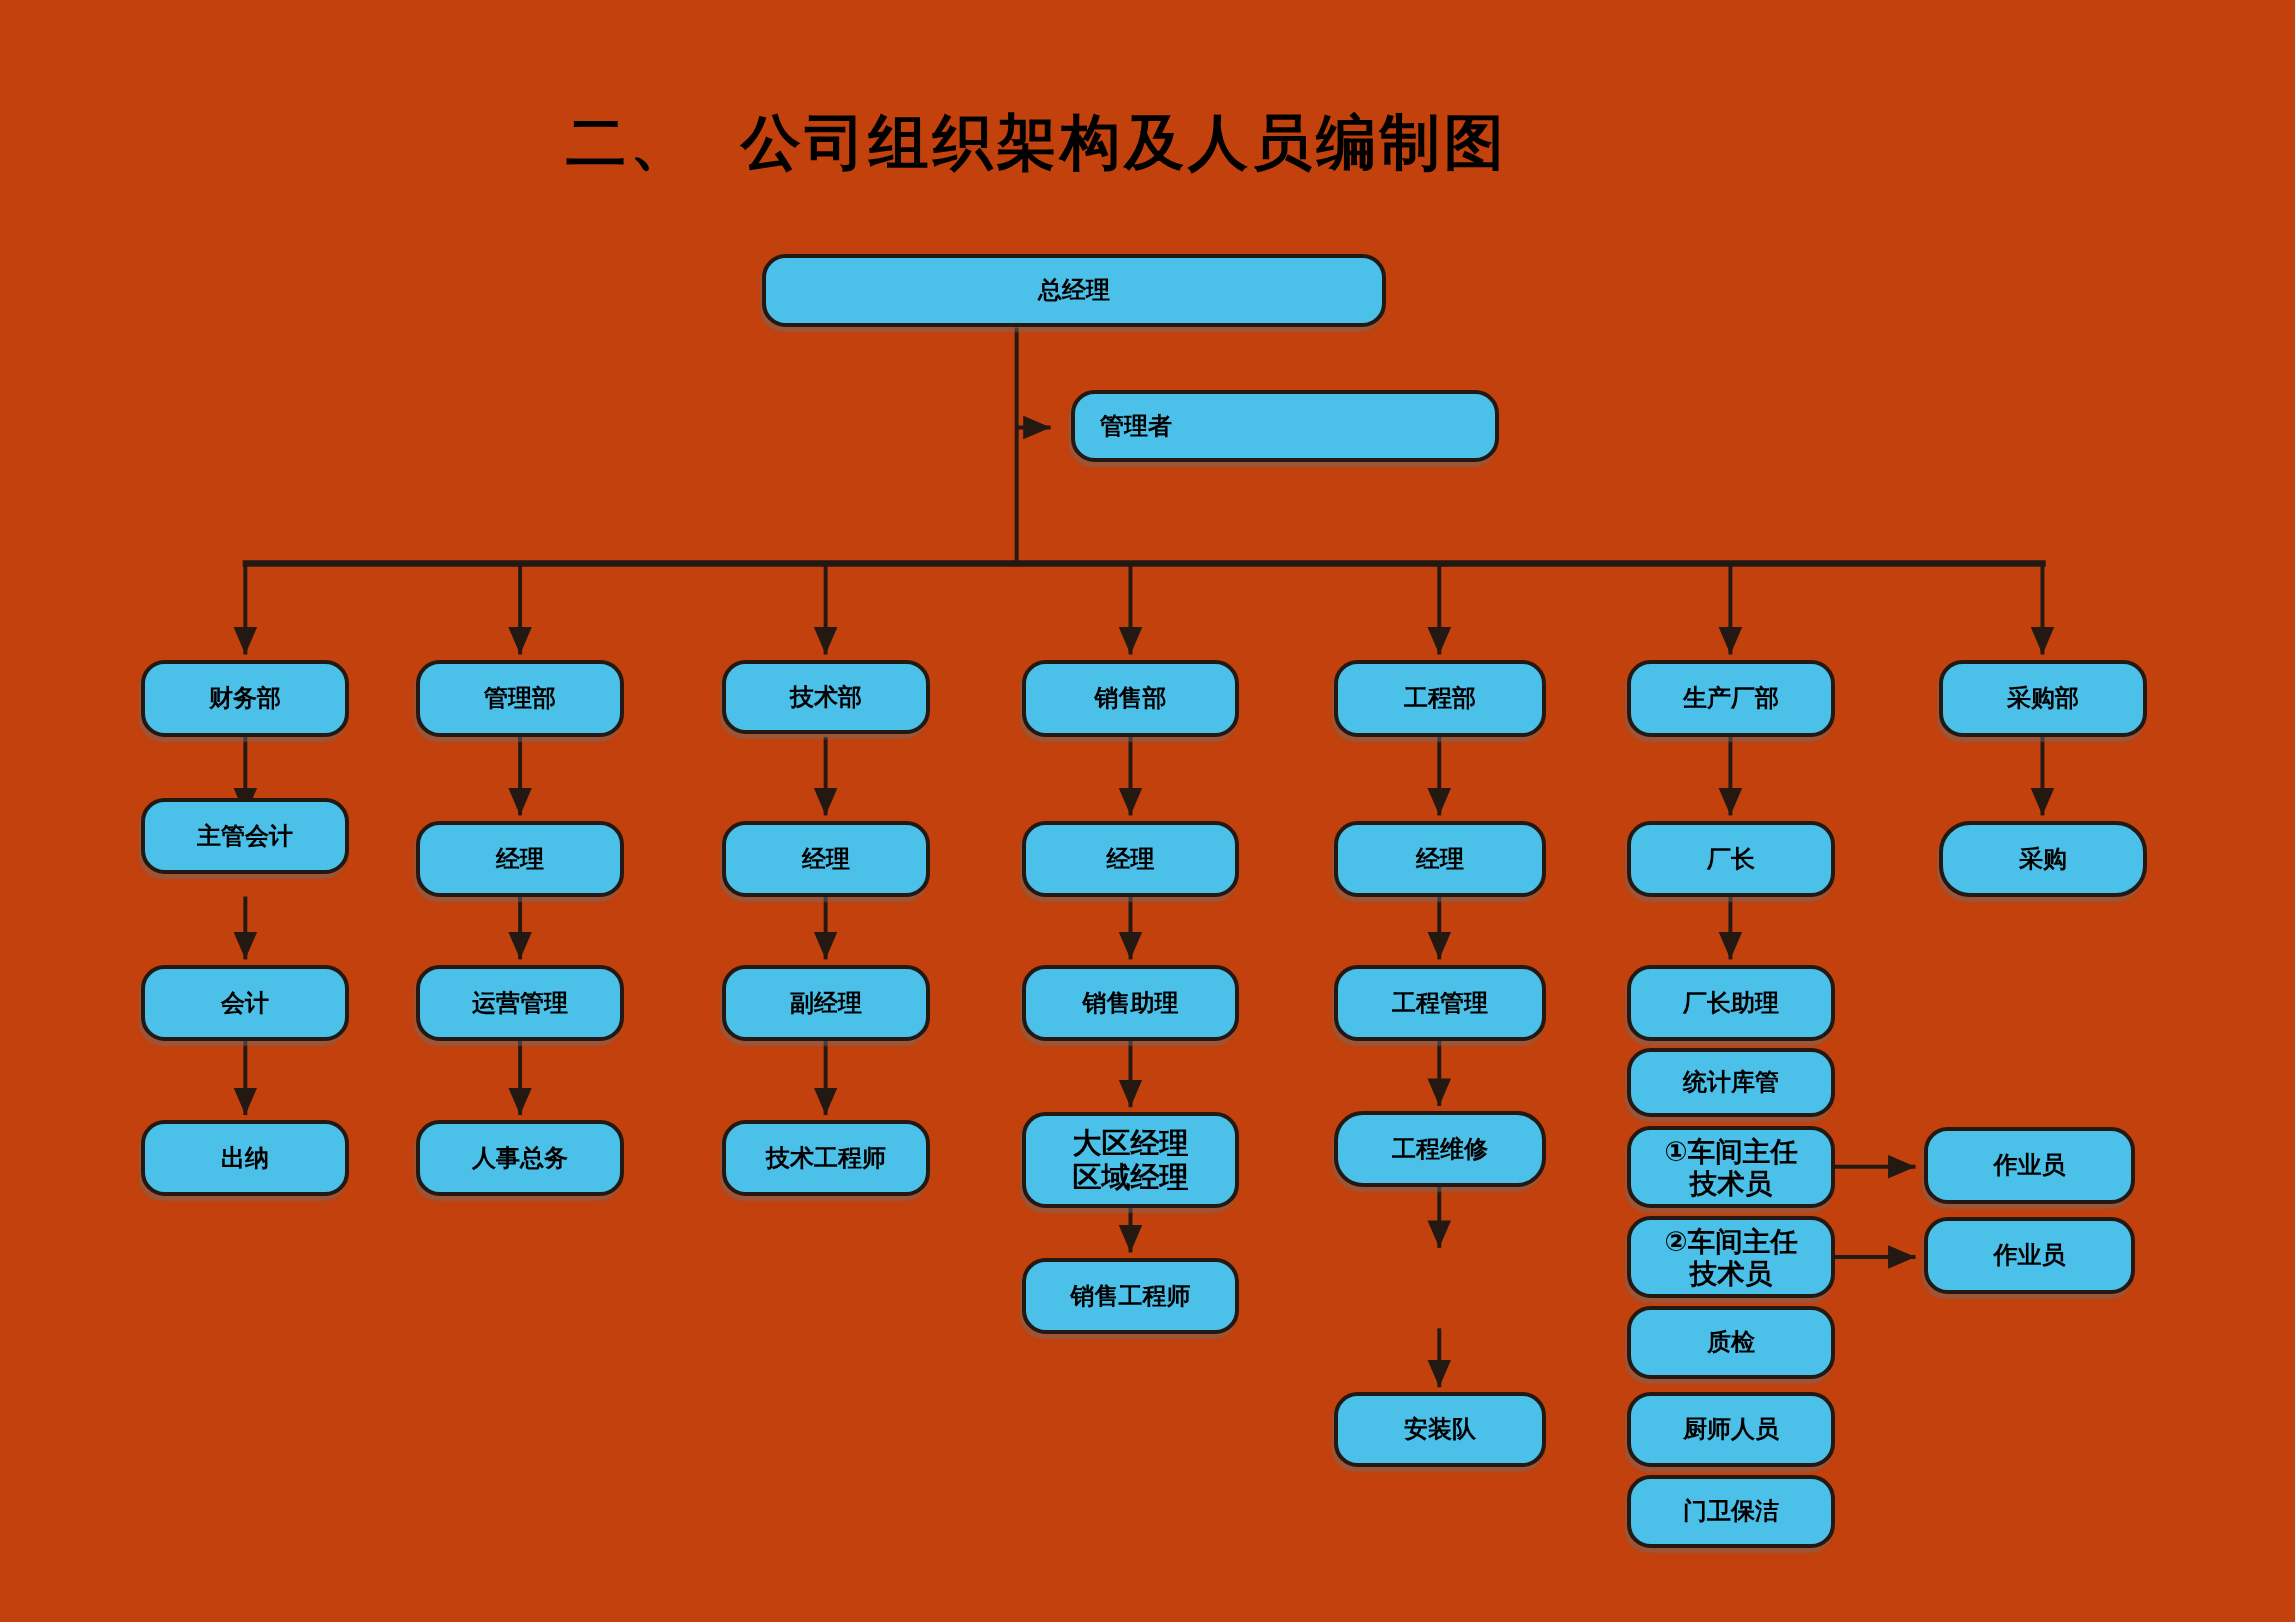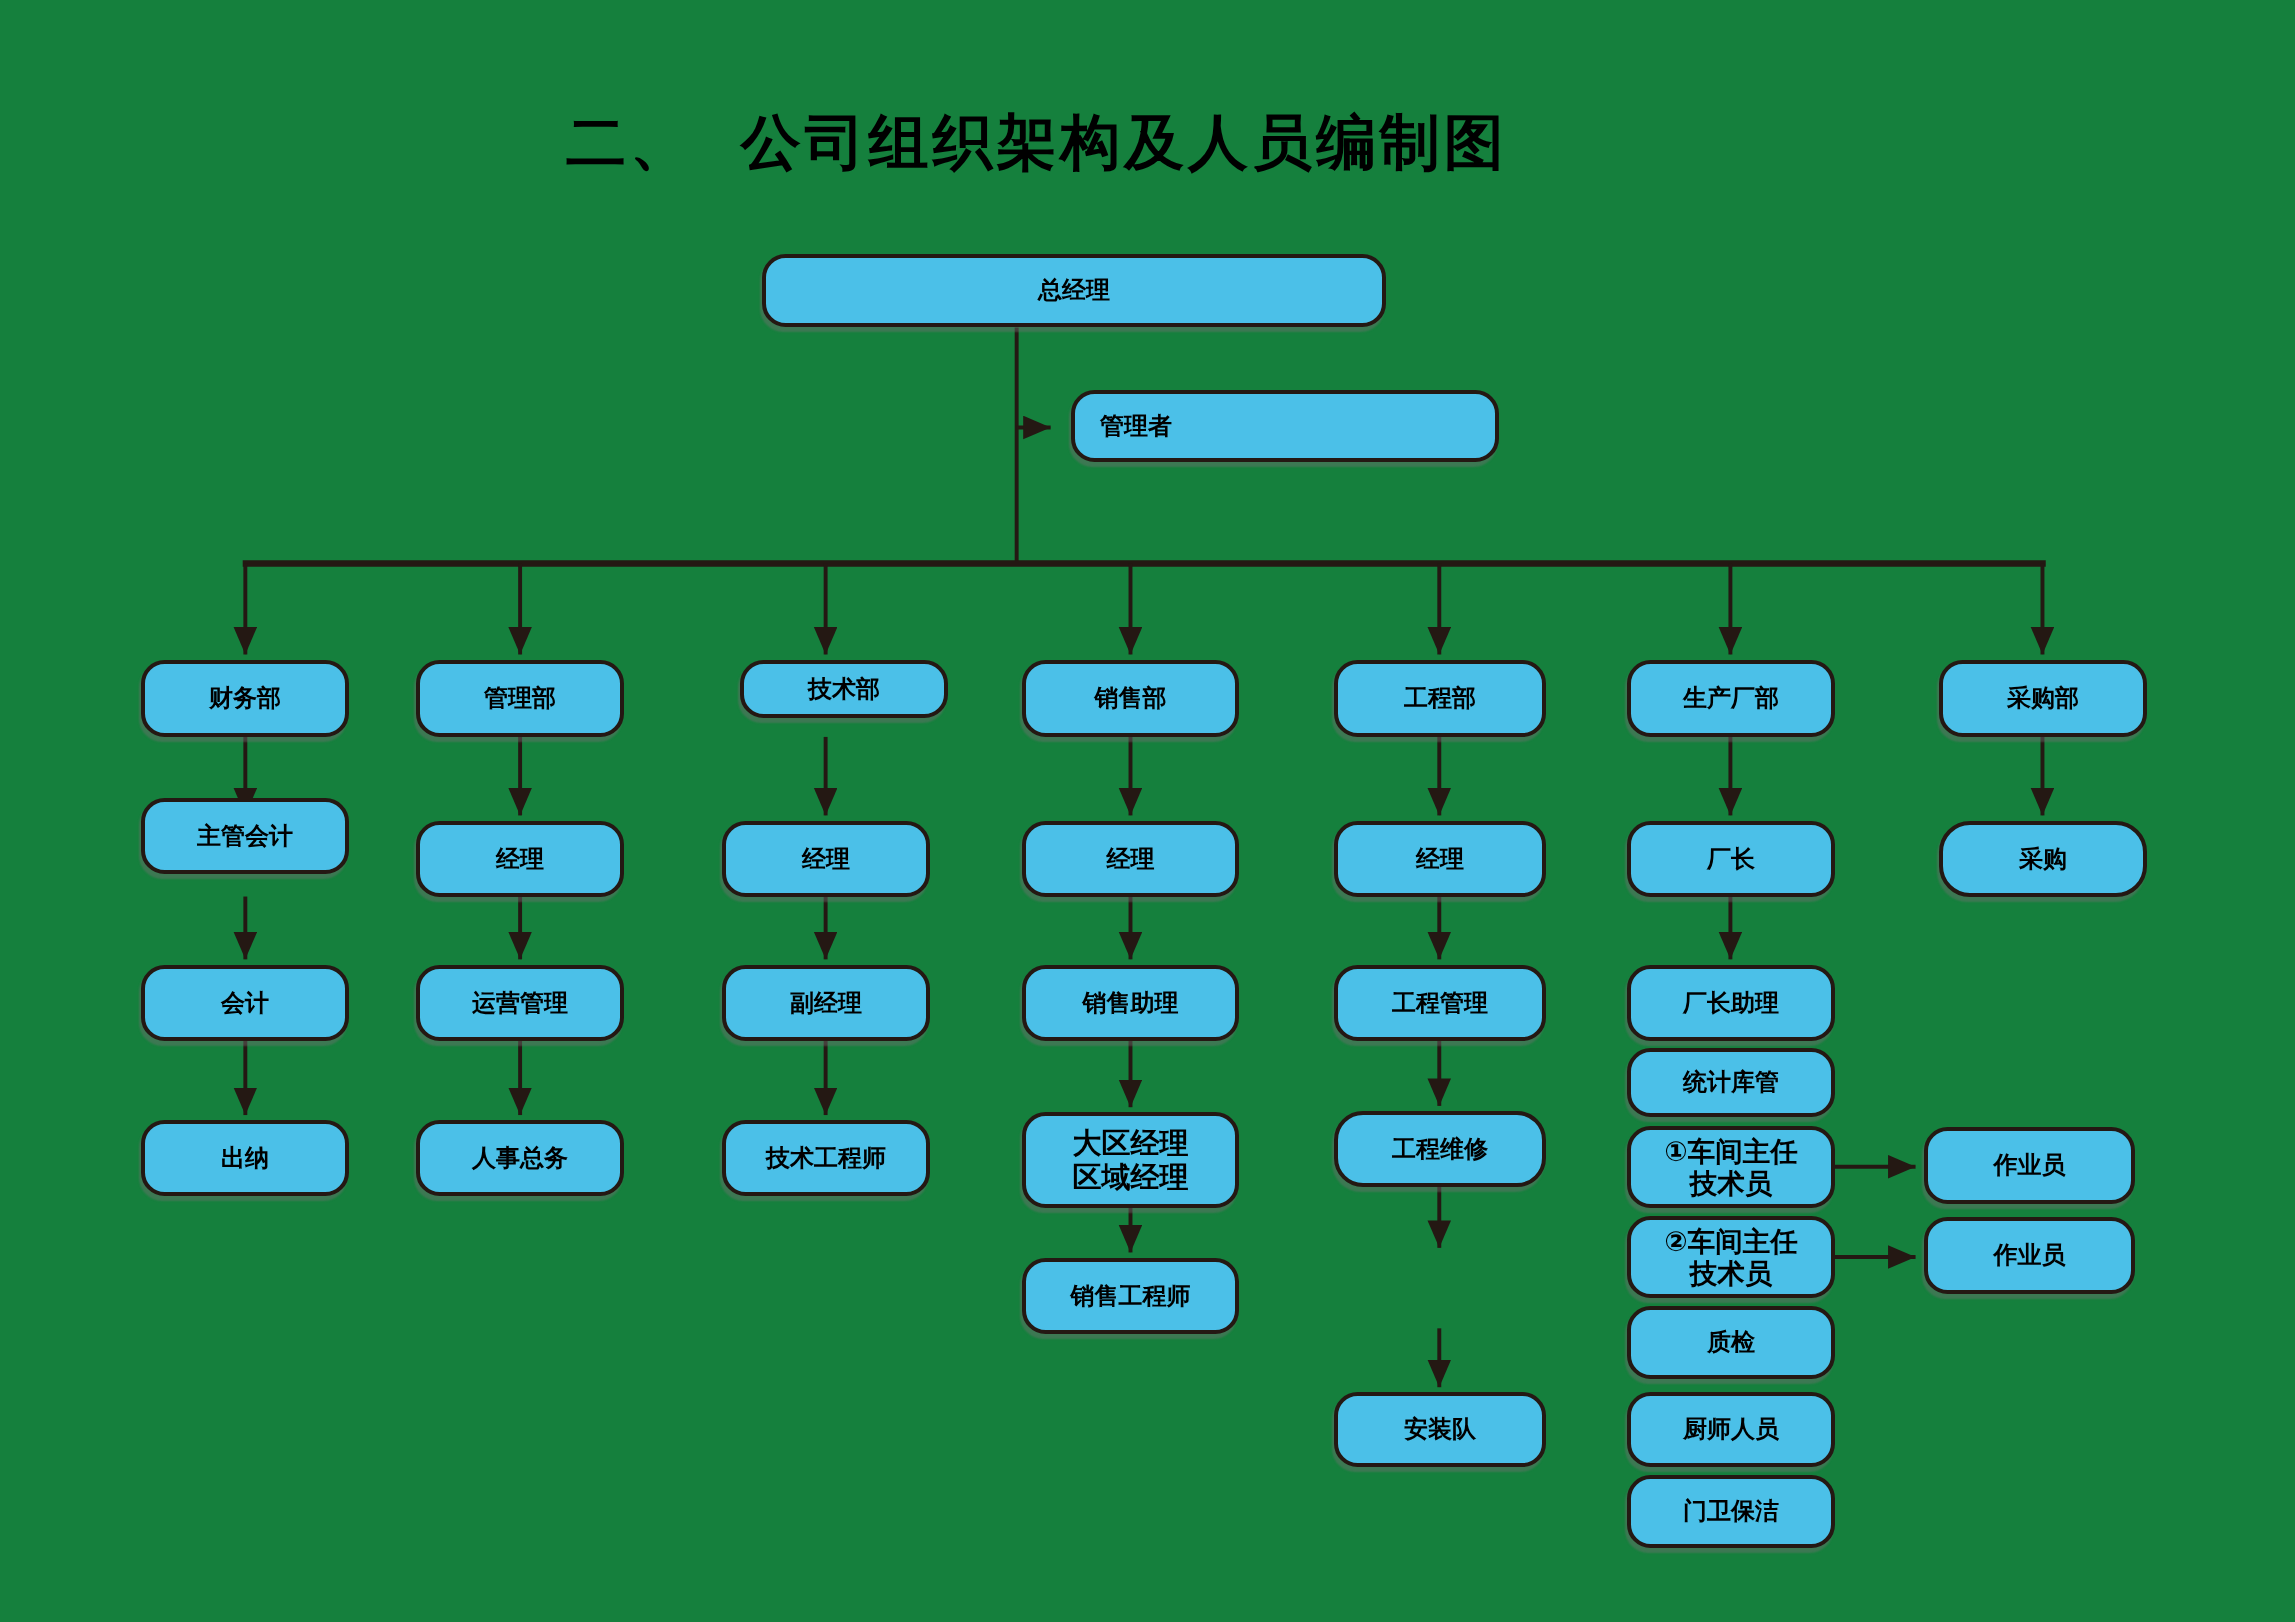--- a/index.html
+++ b/index.html
@@ -1,20 +1,20 @@
 <!DOCTYPE html>
 <html style="font-size:10.5px"><head>
 <meta charset="utf-8">
 <style>
   html,body{margin:0;padding:0;background:#ffffff;}
   body{
     width:2295px;height:1623px;position:relative;overflow:hidden;
     font-family:"DejaVu Sans","Liberation Sans",sans-serif;
   }
-  #canvas{position:absolute;left:0;top:0;width:2295px;height:1623px;background:#15803d;}
+  #canvas{position:absolute;left:0;top:0;width:2295px;height:1623px;background:#c2410c;}
   .page-title{
     position:absolute;left:566px;top:103px;
     font-size:60px;font-weight:700;color:#000;letter-spacing:3.9px;white-space:nowrap;
   }
   .title-num{margin-right:47px;}
   .node{
     position:absolute;box-sizing:border-box;
     background:#4BC0E8;border:4.6px solid #241813;border-radius:23.6px;
     display:flex;align-items:center;justify-content:center;text-align:center;
     font-size:24px;font-weight:700;color:#000;line-height:1.18;
@@ -86,21 +86,21 @@
 
   <div class="page-title">
     <span class="title-num">二、</span><span>公司组织架构及人员编制图</span>
   </div>
 
   <div class="node" style="left:762px;top:254px;width:624px;height:73px;">总经理</div>
   <div class="node align-left" style="left:1059px;top:390px;width:428px;height:72px;">管理者</div>
 
   <div class="node" style="left:141px;top:660px;width:208px;height:77px;">财务部</div>
   <div class="node" style="left:416px;top:660px;width:208px;height:77px;">管理部</div>
-  <div class="node" style="left:740px;top:660px;width:208px;height:58px;">技术部</div>
+  <div class="node" style="left:722px;top:660px;width:208px;height:74px;">技术部</div>
   <div class="node" style="left:1022px;top:660px;width:217px;height:77px;">销售部</div>
   <div class="node" style="left:1334px;top:660px;width:212px;height:77px;">工程部</div>
   <div class="node" style="left:1939px;top:660px;width:208px;height:77px;">采购部</div>
   <div class="node" style="left:1627px;top:660px;width:208px;height:77px;">生产厂部</div>
 
   <div class="node" style="left:141px;top:798px;width:208px;height:76px;">主管会计</div>
   <div class="node" style="left:416px;top:821px;width:208px;height:76px;">经理</div>
   <div class="node" style="left:722px;top:821px;width:208px;height:76px;">经理</div>
   <div class="node" style="left:1022px;top:821px;width:217px;height:76px;">经理</div>
   <div class="node" style="left:1334px;top:821px;width:212px;height:76px;">经理</div>

